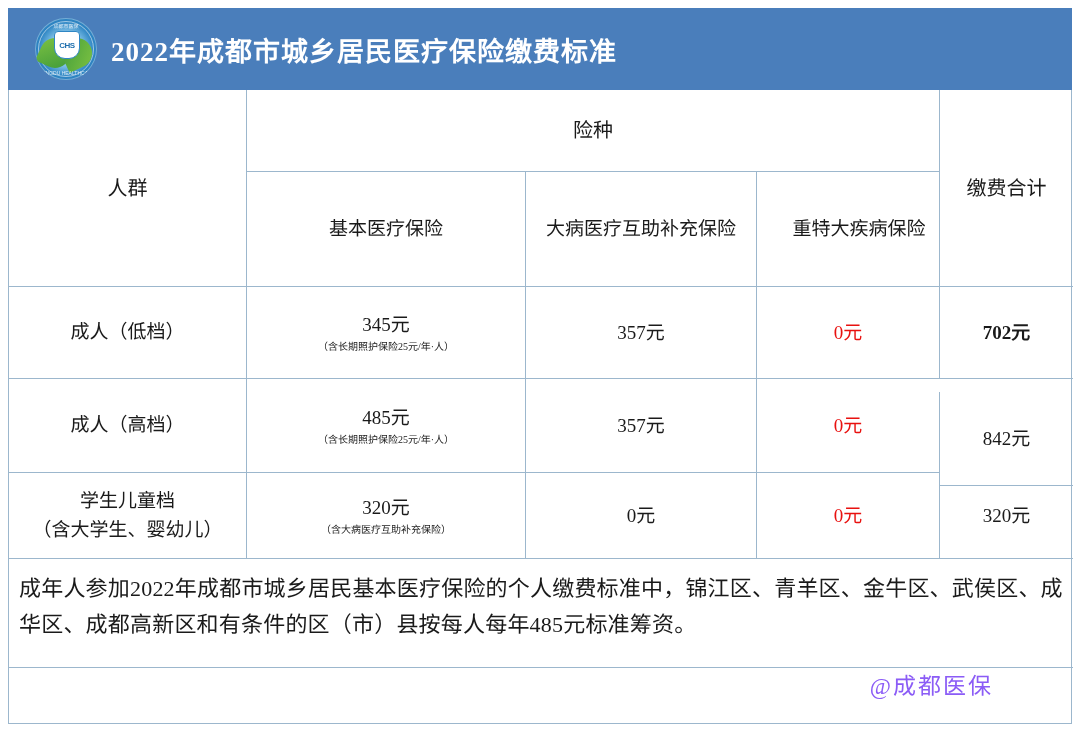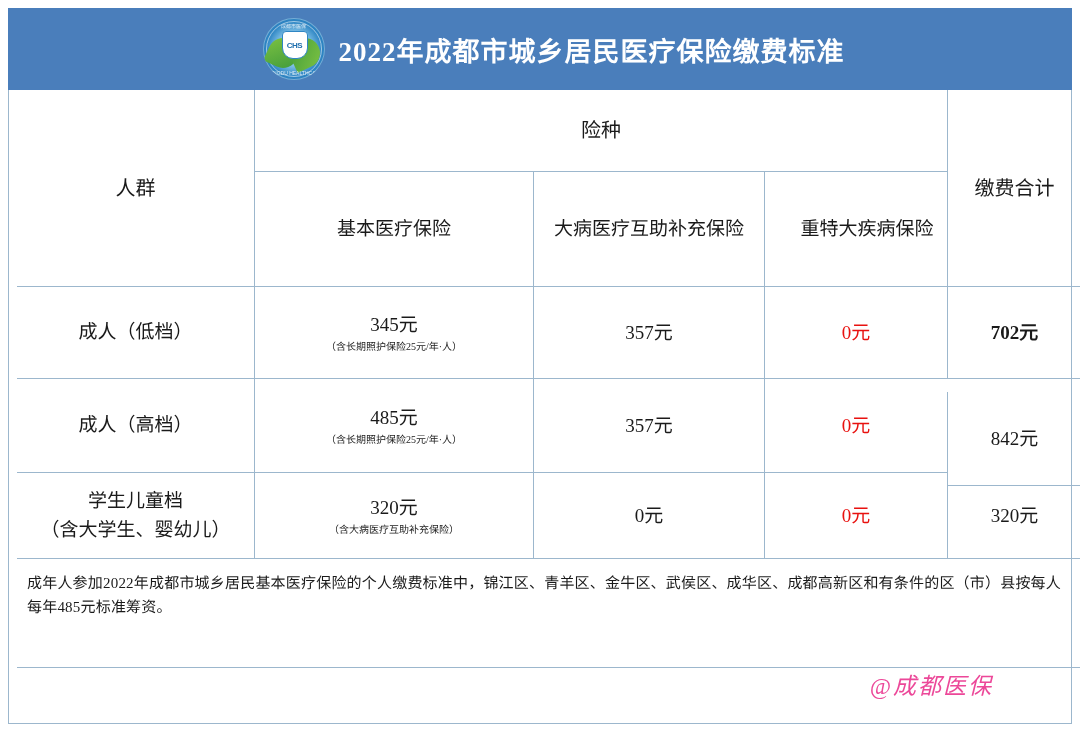--- a/index.html
+++ b/index.html
@@ -27,21 +27,21 @@
   
   .title-bar {
     position: absolute;
     left: 8px;
     top: 8px;
     width: 1064px;
     height: 82px;
     background: #4a7ebb;
     display: flex;
     align-items: center;
-    justify-content: center;
+    justify-content: flex-start;
     box-sizing: border-box;
     padding-left: 35px;
   }
   .title-inner {
     display: flex;
     align-items: center;
     gap: 14px;
     margin-left: -8px;
   }
   .logo {
@@ -131,54 +131,53 @@
     position: absolute;
     box-sizing: border-box;
     display: flex;
     align-items: center;
     justify-content: center;
     text-align: center;
     padding: 2px 6px;
     line-height: 1.45;
   }
   .bl { border-left: 1px solid #9cb7cd; }
-  .bb { border-bottom: 1px solid #9cb7cd; margin-left: 8px; }
+  .bb { border-bottom: 1px solid #9cb7cd; }
 
   .h-main { font-size: 20px; }
   .h-sub  { font-size: 19px; }
   .val    { font-size: 19px; }
   .val-sub{ font-size: 10px; }
   .red    { color: #e8110f; }
 
   .stack {
     display: flex;
     flex-direction: column;
     align-items: center;
     justify-content: center;
     line-height: 1.5;
   }
 
   .note {
     position: absolute;
     box-sizing: border-box;
-    font-size: 15px;
+    font-size: 22px;
     line-height: 1.62;
     text-align: left;
     padding: 12px 10px 0 10px;
     letter-spacing: 0.2px;
   }
 
   .watermark {
     position: absolute;
     right: 78px;
     bottom: 22px;
     font-size: 23px;
-    color: #ec4899;
+    color: #8b5cf6;
     font-family: "Liberation Serif", "DejaVu Serif", serif;
-    font-style: italic;
     letter-spacing: 2px;
     white-space: nowrap;
   }
 </style>
 </head>
 <body>
 
 <div class="page">
 
   <div class="title-bar">

